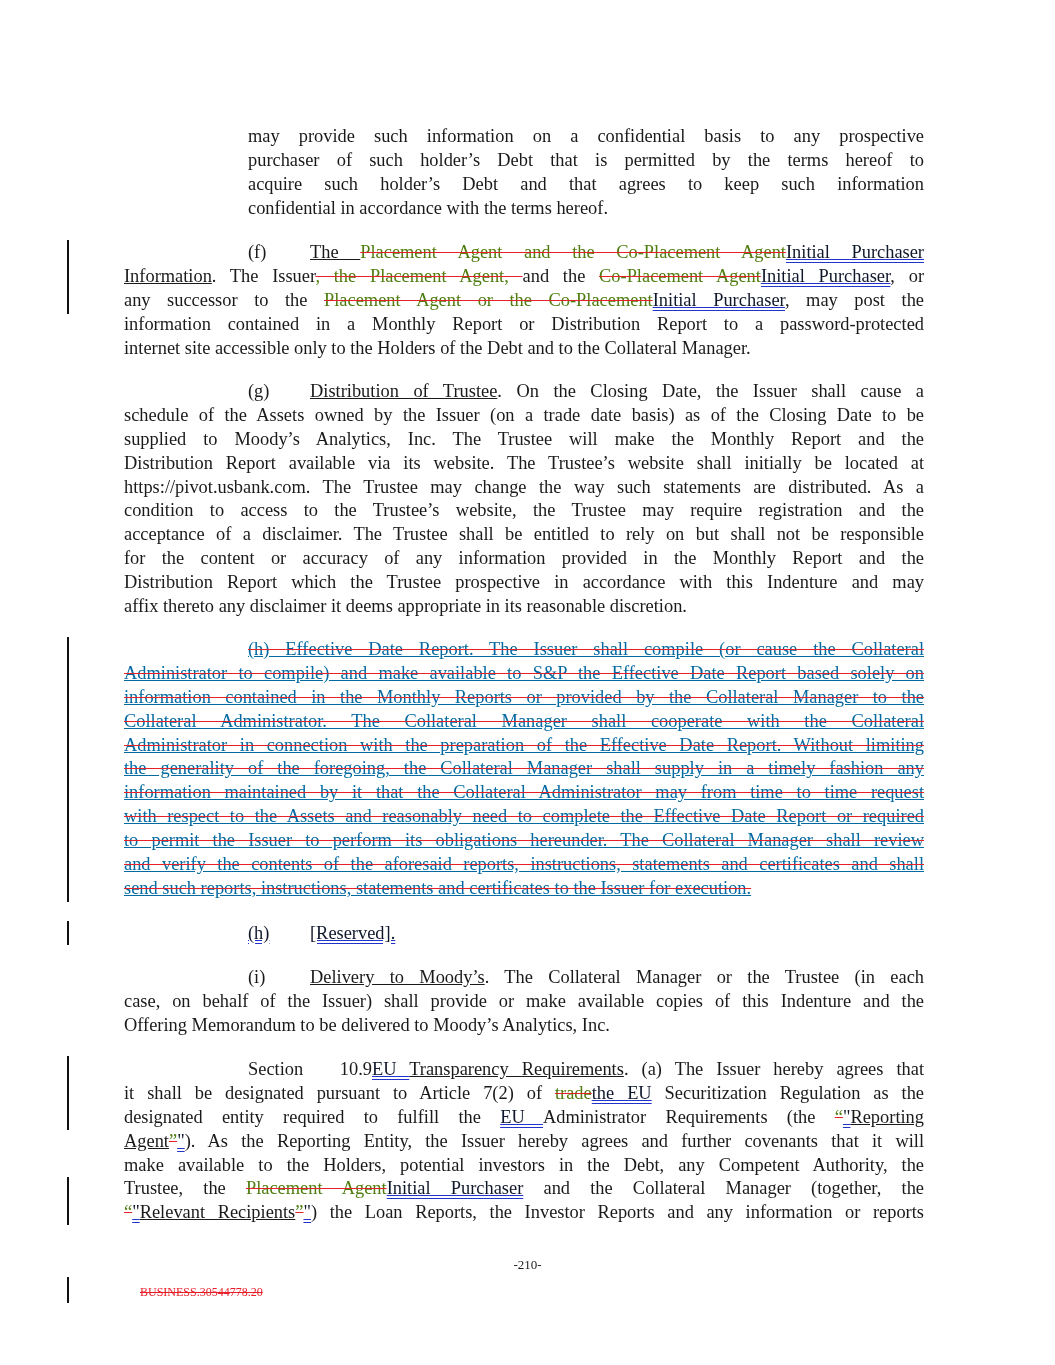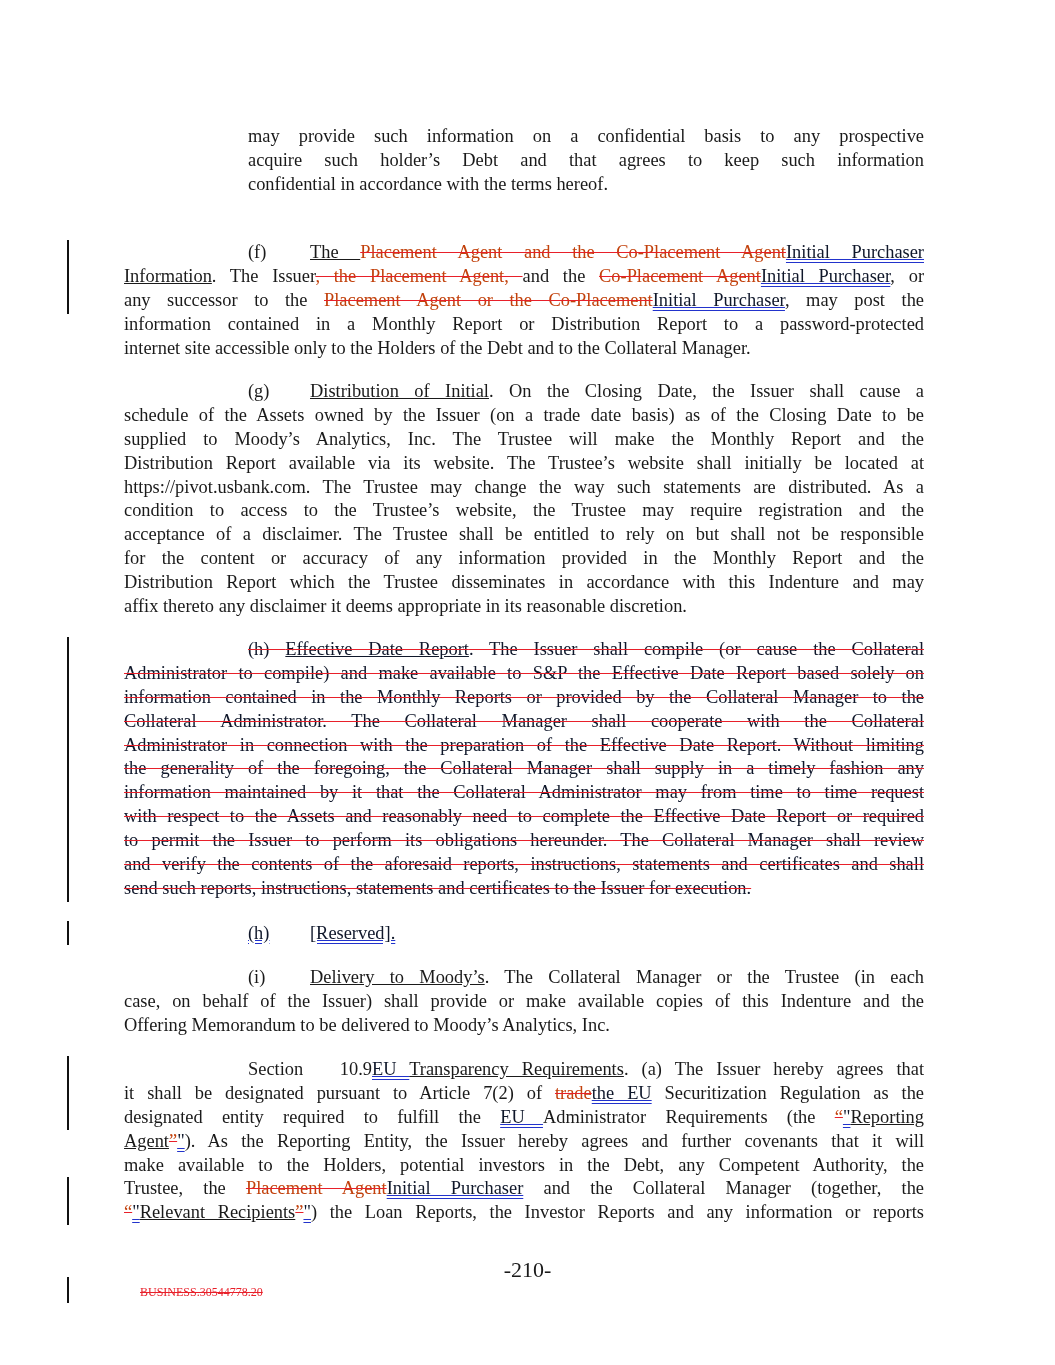--- a/index.html
+++ b/index.html
@@ -6,65 +6,66 @@
   body { width: 1055px; height: 1365px; position: relative; overflow: hidden;
          font-family: "Liberation Serif", "DejaVu Serif", serif; color: #1a1a1a; }
   .page { position: absolute; left: 0; top: 0; width: 843px; height: 1365px; }
   .para { position: absolute; left: 124px; width: 800px; font-size: 18.4px; line-height: 23.9px;
           text-align: justify; }
   .para.indented { left: 248px; width: 676px; }
   .line { display: block; text-align: justify; text-align-last: justify; white-space: nowrap; height: 23.9px; }
   .line.last { text-align-last: left; }
   .tab1 { display: inline-block; width: 124px; }
   .num { display: inline-block; width: 62px; }
-  .del { color: #c2410c; text-decoration: line-through; text-decoration-color: #e8202a; }
+  .del { color: #4d7c0f; text-decoration: line-through; text-decoration-color: #e8202a; }
   .ins { color: #0f172a; text-decoration: underline double; text-decoration-color: #2233cc; }
   .u { text-decoration: underline; }
-  .delall { color: #0f172a; }
+  .delall { color: #0369a1; text-decoration: underline; }
   .delall .line { text-decoration: line-through; text-decoration-color: #e8202a; }
   .changebar { position: absolute; left: 67px; width: 2px; background: #111; }
-  .pagenum { position: absolute; left: 0; width: 1055px; top: 1257px; text-align: center; font-size: 22px; }
+  .pagenum { position: absolute; left: 0; width: 1055px; top: 1257px; text-align: center; font-size: 13px; }
   .footer-id { position: absolute; left: 140px; top: 1285px; font-size: 12px; color: #e8202a; text-decoration: line-through; }
 </style>
 </head>
 <body>
 
 <div class="page">
 
   <div class="changebar" style="top:240px;height:74px;"></div>
   <div class="changebar" style="top:637px;height:265px;"></div>
   <div class="changebar" style="top:921px;height:24px;"></div>
   <div class="changebar" style="top:1056px;height:74px;"></div>
   <div class="changebar" style="top:1177px;height:48px;"></div>
   <div class="changebar" style="top:1277px;height:26px;"></div>
 
   <div class="para indented" style="top:125px;">
     <span class="line">may provide such information on a confidential basis to any prospective</span>
+    <span class="line">purchaser of such holder’s Debt that is permitted by the terms hereof to</span>
     <span class="line">acquire such holder’s Debt and that agrees to keep such information</span>
     <span class="line last">confidential in accordance with the terms hereof.</span>
   </div>
 
   <div class="para" style="top:241px;">
     <span class="line"><span class="tab1"></span><span class="num">(f)</span><span class="u">The </span><span class="del">Placement Agent and the Co-Placement Agent</span><span class="ins">Initial Purchaser </span></span>
     <span class="line"><span class="u">Information</span><span>.  The Issuer</span><span class="del">, the Placement Agent, </span><span> and the </span><span class="del">Co-Placement Agent</span><span class="ins">Initial Purchaser</span><span>, or</span></span>
     <span class="line"><span>any successor to the </span><span class="del">Placement Agent or the Co-Placement</span><span class="ins">Initial Purchaser</span><span>, may post the</span></span>
     <span class="line">information contained in a Monthly Report or Distribution Report to a password-protected</span>
     <span class="line last">internet site accessible only to the Holders of the Debt and to the Collateral Manager.</span>
   </div>
 
   <div class="para" style="top:380px;">
-    <span class="line"><span class="tab1"></span><span class="num">(g)</span><span class="u">Distribution of Initial</span><span>.  On the Closing Date, the Issuer shall cause a</span></span>
+    <span class="line"><span class="tab1"></span><span class="num">(g)</span><span class="u">Distribution of Trustee</span><span>.  On the Closing Date, the Issuer shall cause a</span></span>
     <span class="line">schedule of the Assets owned by the Issuer (on a trade date basis) as of the Closing Date to be</span>
     <span class="line">supplied to Moody’s Analytics, Inc. The Trustee will make the Monthly Report and the</span>
     <span class="line">Distribution Report available via its website.  The Trustee’s website shall initially be located at</span>
     <span class="line">https://pivot.usbank.com.  The Trustee may change the way such statements are distributed.  As a</span>
     <span class="line">condition to access to the Trustee’s website, the Trustee may require registration and the</span>
     <span class="line">acceptance of a disclaimer.  The Trustee shall be entitled to rely on but shall not be responsible</span>
     <span class="line">for the content or accuracy of any information provided in the Monthly Report and the</span>
-    <span class="line">Distribution Report which the Trustee disseminates in accordance with this Indenture and may</span>
+    <span class="line">Distribution Report which the Trustee prospective in accordance with this Indenture and may</span>
     <span class="line last">affix thereto any disclaimer it deems appropriate in its reasonable discretion.</span>
   </div>
 
   <div class="para delall" style="top:638px;">
     <span class="line"><span class="tab1"></span><span>(h) </span><span class="u">Effective Date Report</span><span>.  The Issuer shall compile (or cause the Collateral</span></span>
     <span class="line">Administrator to compile) and make available to S&amp;P the Effective Date Report based solely on</span>
     <span class="line">information contained in the Monthly Reports or provided by the Collateral Manager to the</span>
     <span class="line">Collateral Administrator.  The Collateral Manager shall cooperate with the Collateral</span>
     <span class="line">Administrator in connection with the preparation of the Effective Date Report.  Without limiting</span>
     <span class="line">the generality of the foregoing, the Collateral Manager shall supply in a timely fashion any</span>

